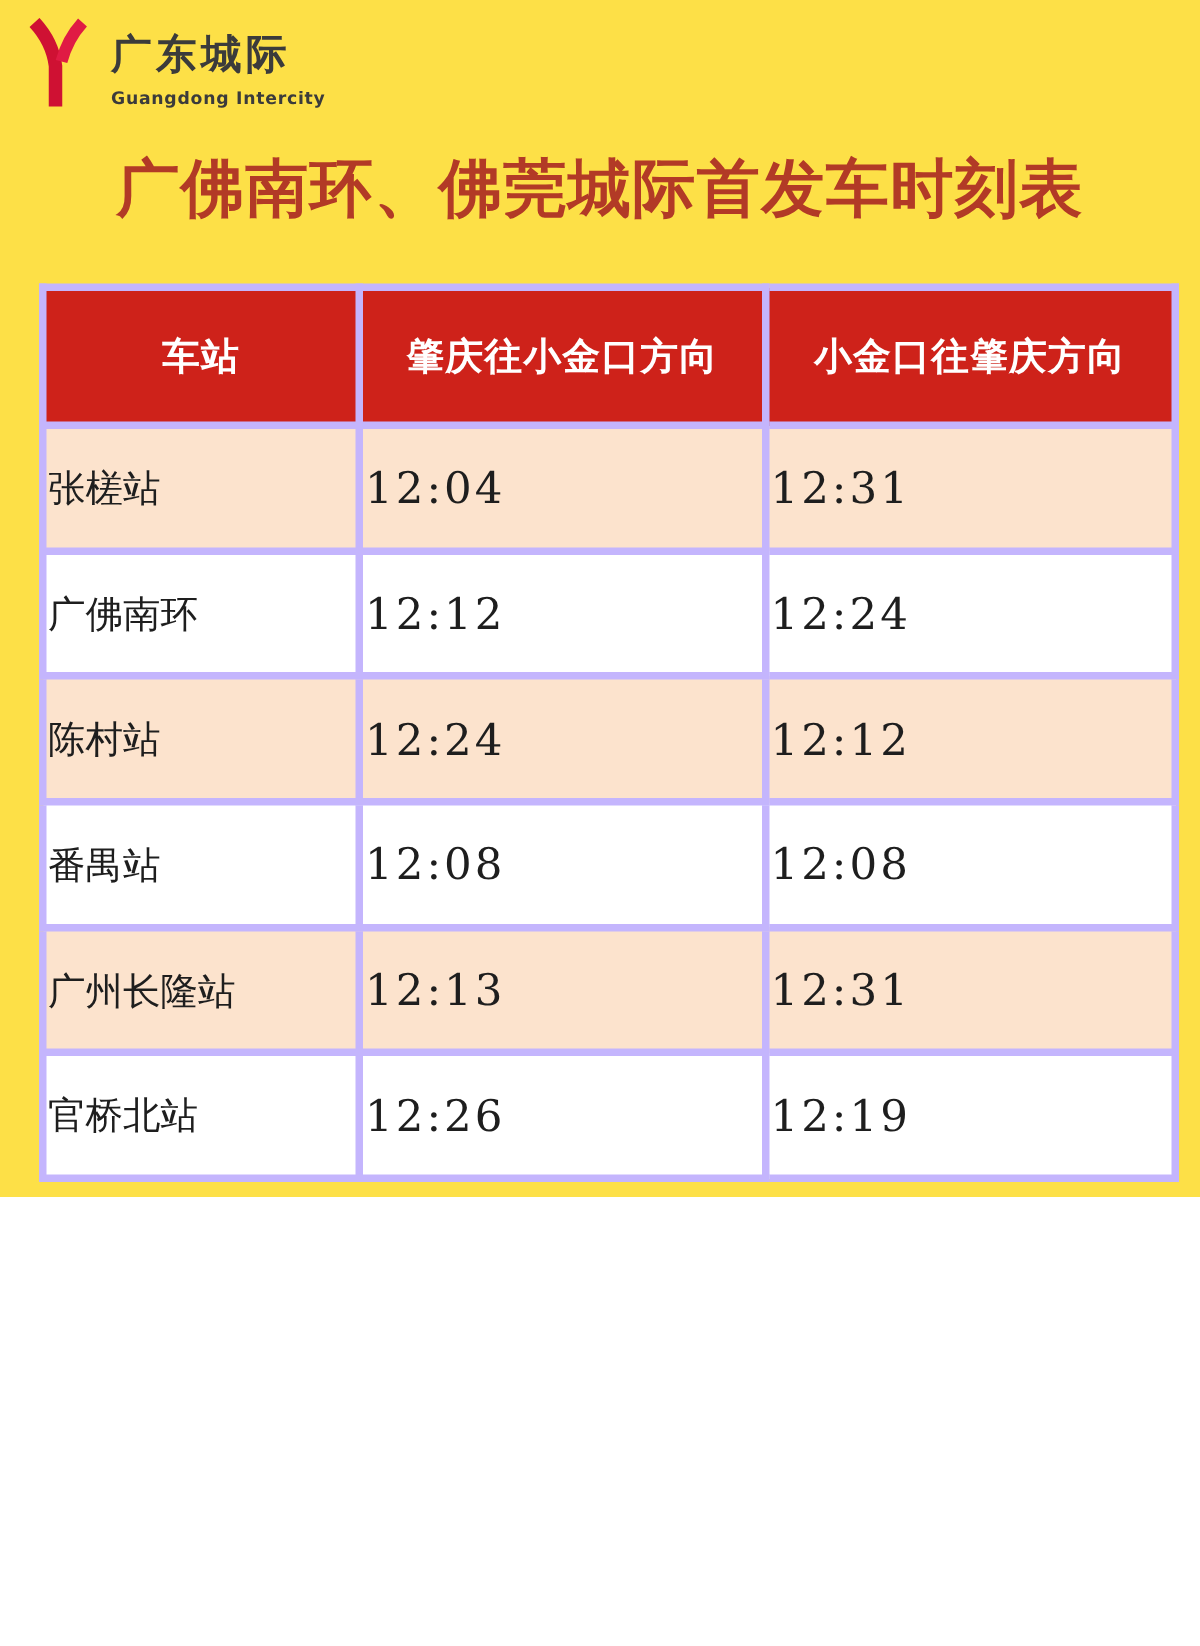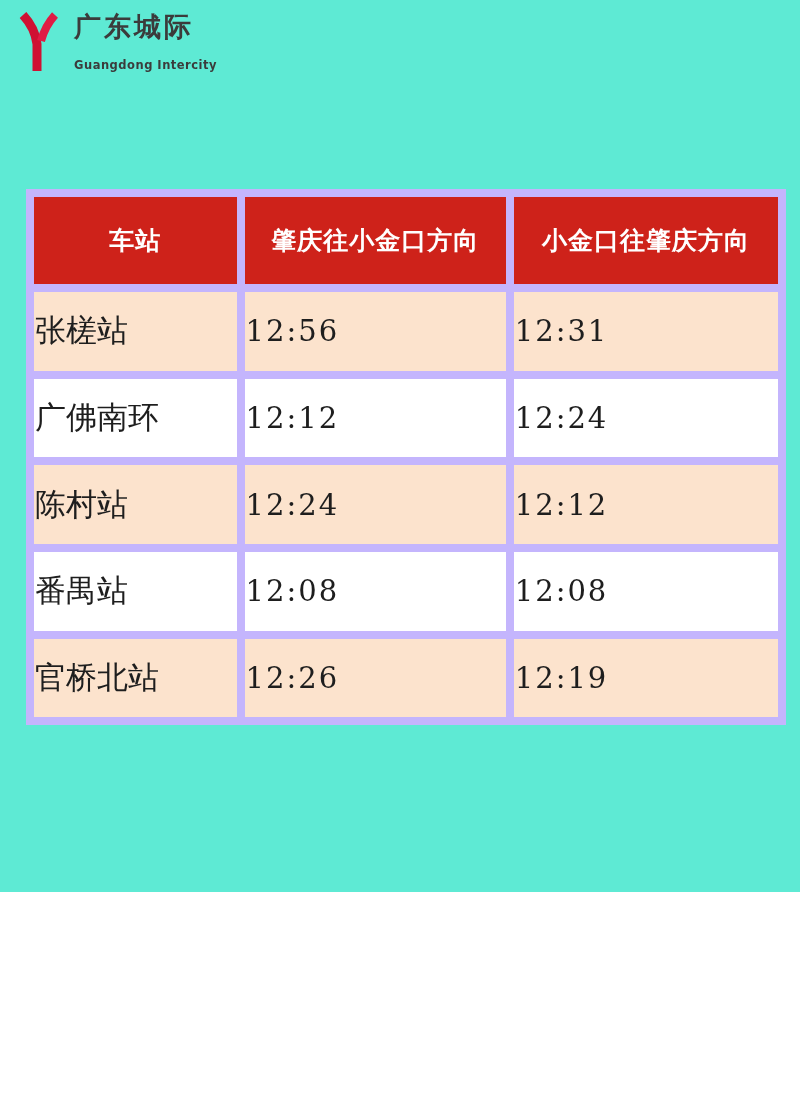--- a/index.html
+++ b/index.html
@@ -1,20 +1,20 @@
 <!DOCTYPE html>
 <html><head>
 <meta charset="utf-8">
 <style>
   html, body { margin: 0; padding: 0; background: #ffffff; }
   .page {
     position: relative;
     width: 800px;
-    height: 892px;
-    background: #5eead4;
+    height: 798px;
+    background: #fde047;
     overflow: hidden;
     font-family: "DejaVu Serif", serif;
   }
 
   
   .brand {
     position: absolute;
     top: 12px;
     left: 14px;
     display: flex;
@@ -29,21 +29,21 @@
     font-size: 27px;
     line-height: 1.1;
     color: #3b3b3b;
     letter-spacing: 3px;
   }
   .brand-en {
     font-family: "DejaVu Sans", sans-serif;
     font-weight: bold;
     font-size: 11.5px;
     color: #3b3b3b;
-    margin-top: 16px;
+    margin-top: 6px;
     letter-spacing: 0.5px;
   }
 
   
   .title {
     position: absolute;
     top: 98px;
     left: 0;
     width: 100%;
     margin: 0;
@@ -59,34 +59,34 @@
   table.timetable {
     position: absolute;
     left: 26px;
     top: 189px;
     width: 760px;
     border-collapse: collapse;
     table-layout: fixed;
   }
   table.timetable th,
   table.timetable td {
-    border: 8px solid #c4b5fd;
+    border: 5px solid #c4b5fd;
     vertical-align: middle;
   }
   table.timetable thead th {
     background: #ce221a;
     color: #ffffff;
     font-weight: bold;
     font-size: 25px;
     height: 85px;
     letter-spacing: 1px;
   }
   table.timetable td {
     height: 76.7px;
-    font-size: 31px;
+    font-size: 25px;
     color: #1e1e1e;
   }
   table.timetable td.time-cell { font-size: 29px; letter-spacing: 2px; }
   table.timetable tbody tr:nth-child(odd) td { background: #fce3cd; }
   table.timetable tbody tr:nth-child(even) td { background: #ffffff; }
   col.c-station { width: 28%; }
   col.c-dir1 { width: 35.8%; }
   col.c-dir2 { width: 36.2%; }
 </style>
 </head>
@@ -100,56 +100,62 @@
         <path d="M9 3 Q21 16 23 32 L23 59" fill="none" stroke="#cf1133" stroke-width="9" stroke-linecap="butt"></path>
         <path d="M41 3 Q31 14 27 29" fill="none" stroke="#e01b44" stroke-width="8" stroke-linecap="butt"></path>
       </svg>
     </span>
     <div class="brand-text">
       <div class="brand-zh">广东城际</div>
       <div class="brand-en">Guangdong Intercity</div>
     </div>
   </header>
 
+  <h1 class="title">广佛南环、佛莞城际首发车时刻表</h1>
 
   <table class="timetable">
     <colgroup>
       <col class="c-station">
       <col class="c-dir1">
       <col class="c-dir2">
     </colgroup>
     <thead>
       <tr>
         <th>车站</th>
         <th>肇庆往小金口方向</th>
         <th>小金口往肇庆方向</th>
       </tr>
     </thead>
     <tbody id="rows">
         <tr>
           <td class="station-cell">张槎站</td>
-          <td class="time-cell">12:56</td>
+          <td class="time-cell">12:04</td>
           <td class="time-cell">12:31</td>
         </tr>
         <tr>
           <td class="station-cell">广佛南环</td>
           <td class="time-cell">12:12</td>
           <td class="time-cell">12:24</td>
         </tr>
         <tr>
           <td class="station-cell">陈村站</td>
           <td class="time-cell">12:24</td>
           <td class="time-cell">12:12</td>
         </tr>
         <tr>
           <td class="station-cell">番禺站</td>
           <td class="time-cell">12:08</td>
           <td class="time-cell">12:08</td>
         </tr>
         <tr>
+          <td class="station-cell">广州长隆站</td>
+          <td class="time-cell">12:13</td>
+          <td class="time-cell">12:31</td>
+        </tr>
+        <tr>
           <td class="station-cell">官桥北站</td>
           <td class="time-cell">12:26</td>
           <td class="time-cell">12:19</td>
         </tr>
       </tbody>
   </table>
 
 </div>
 
 </body></html>

